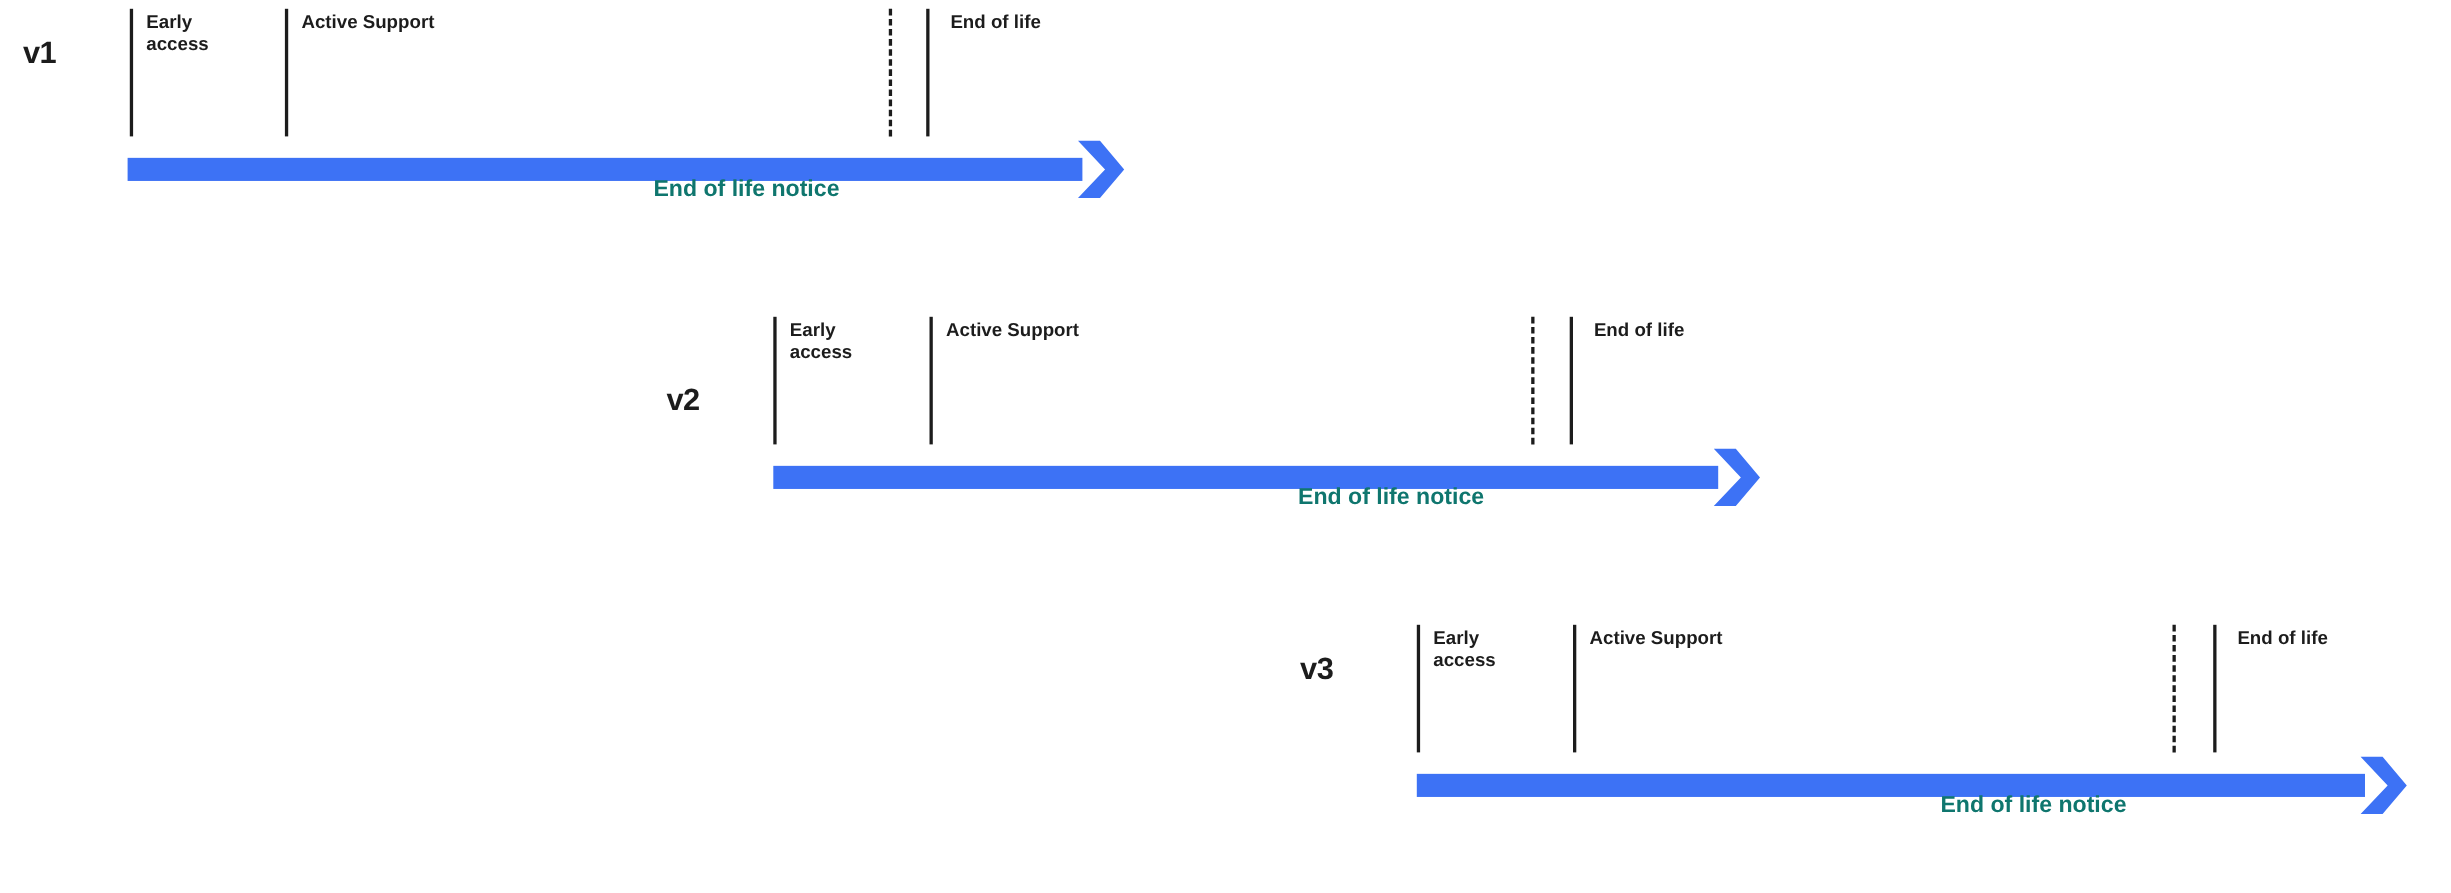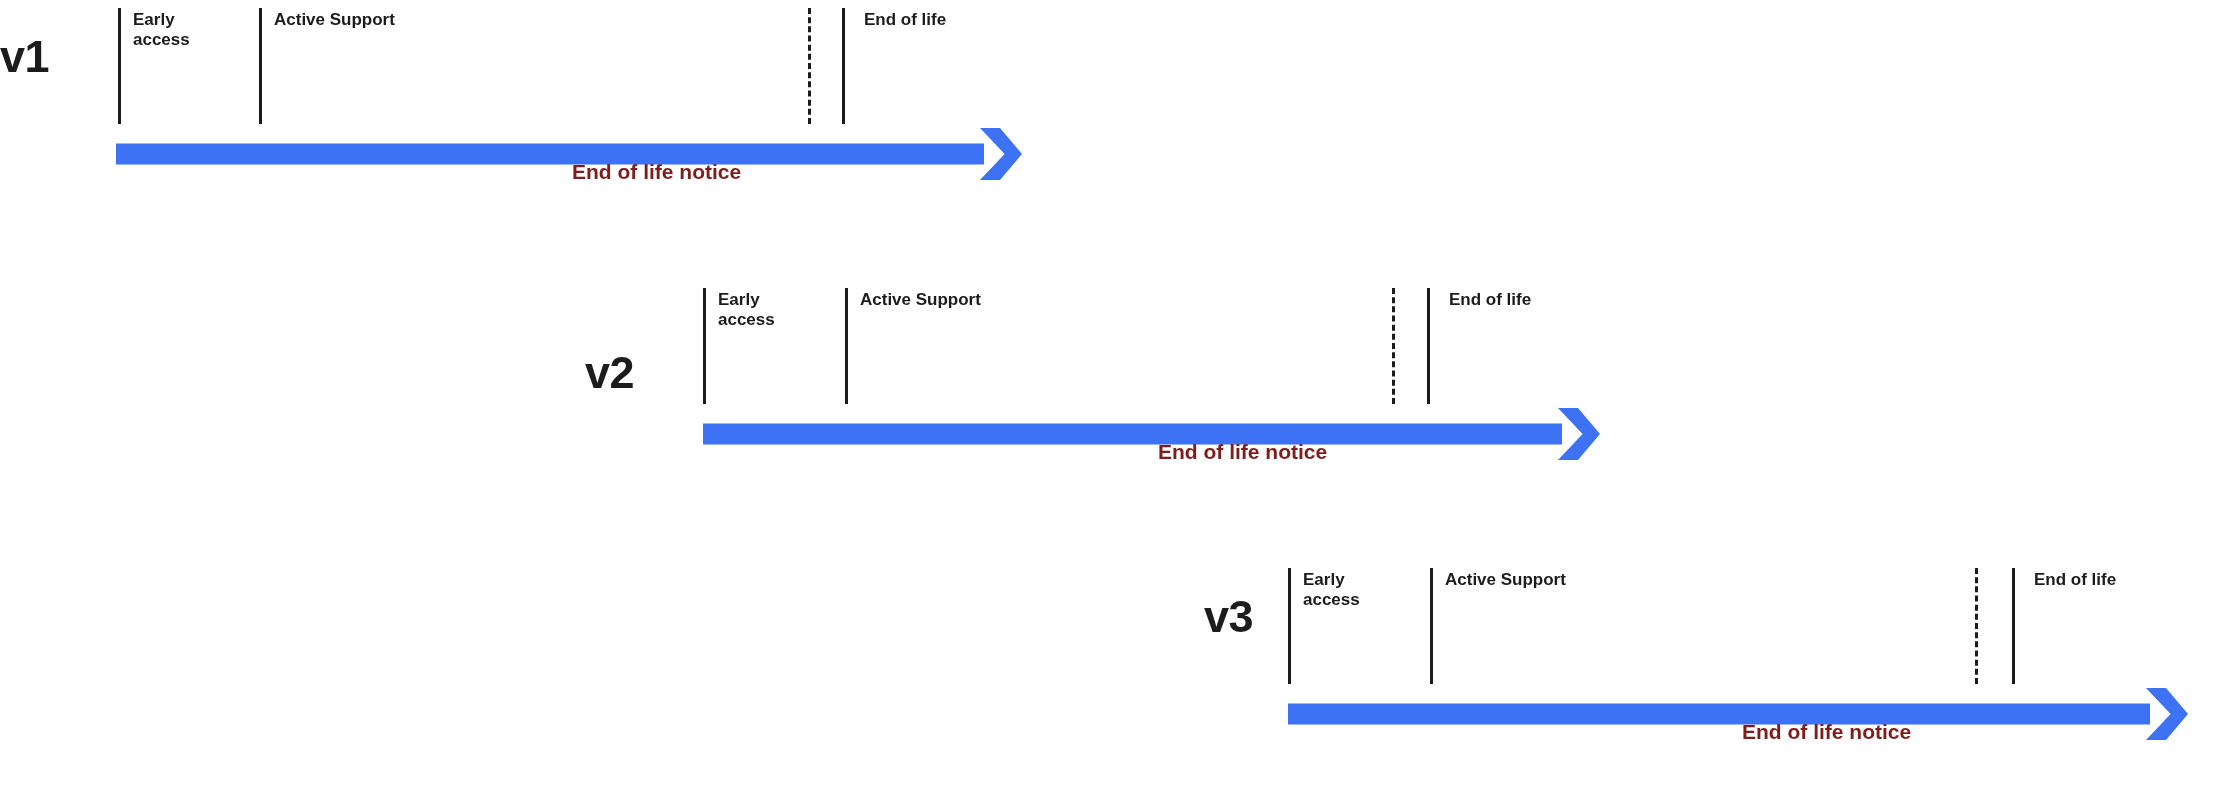--- a/index.html
+++ b/index.html
@@ -25,22 +25,22 @@
     position: absolute;
     height: 190px;
   }
 
   
   .version-label {
     position: absolute;
     left: 0;
     top: 34px;
     width: 72px;
-    text-align: left;
-    font-size: 45px;
+    text-align: center;
+    font-size: 28px;
     font-weight: 700;
     letter-spacing: -0.5px;
     color: #1c1c1c;
     line-height: 1;
     white-space: nowrap;
   }
 
   
   .arrow-wrap {
     position: absolute;
@@ -77,22 +77,23 @@
     color: #1c1c1c;
     white-space: pre-line;
   }
 
   
   .notice-label {
     position: absolute;
     top: 160px;
     font-size: 21px;
     font-weight: 700;
-    color: #7f1d1d;
+    color: #0f766e;
     white-space: nowrap;
+    margin-left: 22px;
   }
 </style>
 </head>
 <body>
 
 <div id="timeline-diagram">
     <div class="version-row" style="left: 0px; top: 0px; width: 2228px;">
       <div class="version-label" style="left: 0px;">v1</div>
       <div class="arrow-wrap" style="left: 116px; width: 912px;">
         <svg class="arrow-svg" width="912" height="60" viewBox="0 0 912 60">
@@ -122,21 +123,21 @@
       <div class="phase-label" style="left: 718px;">Early
 access</div>
       <div class="divider" style="left: 845px;"></div>
       <div class="phase-label" style="left: 860px;">Active Support</div>
       <div class="divider dashed" style="left: 1392px;"></div>
       <div class="divider" style="left: 1427px;"></div>
       <div class="phase-label" style="left: 1449px;">End of life</div>
       <div class="notice-label" style="left: 1158px;">End of life notice</div>
     </div>
     <div class="version-row" style="left: 0px; top: 560px; width: 2228px;">
-      <div class="version-label" style="left: 1204px;">v3</div>
+      <div class="version-label" style="left: 1161px;">v3</div>
       <div class="arrow-wrap" style="left: 1288px; width: 906px;">
         <svg class="arrow-svg" width="906" height="60" viewBox="0 0 906 60">
           <rect x="0" y="19.5" width="862" height="21" fill="#3d72f5"></rect>
           <polygon points="858.0,4.0 878.0,4.0 900.0,30.0 878.0,56.0 858.0,56.0 882.6,30.0" fill="#3d72f5"></polygon>
         </svg>
       </div>
       <div class="divider" style="left: 1288px;"></div>
       <div class="phase-label" style="left: 1303px;">Early
 access</div>
       <div class="divider" style="left: 1430px;"></div>

